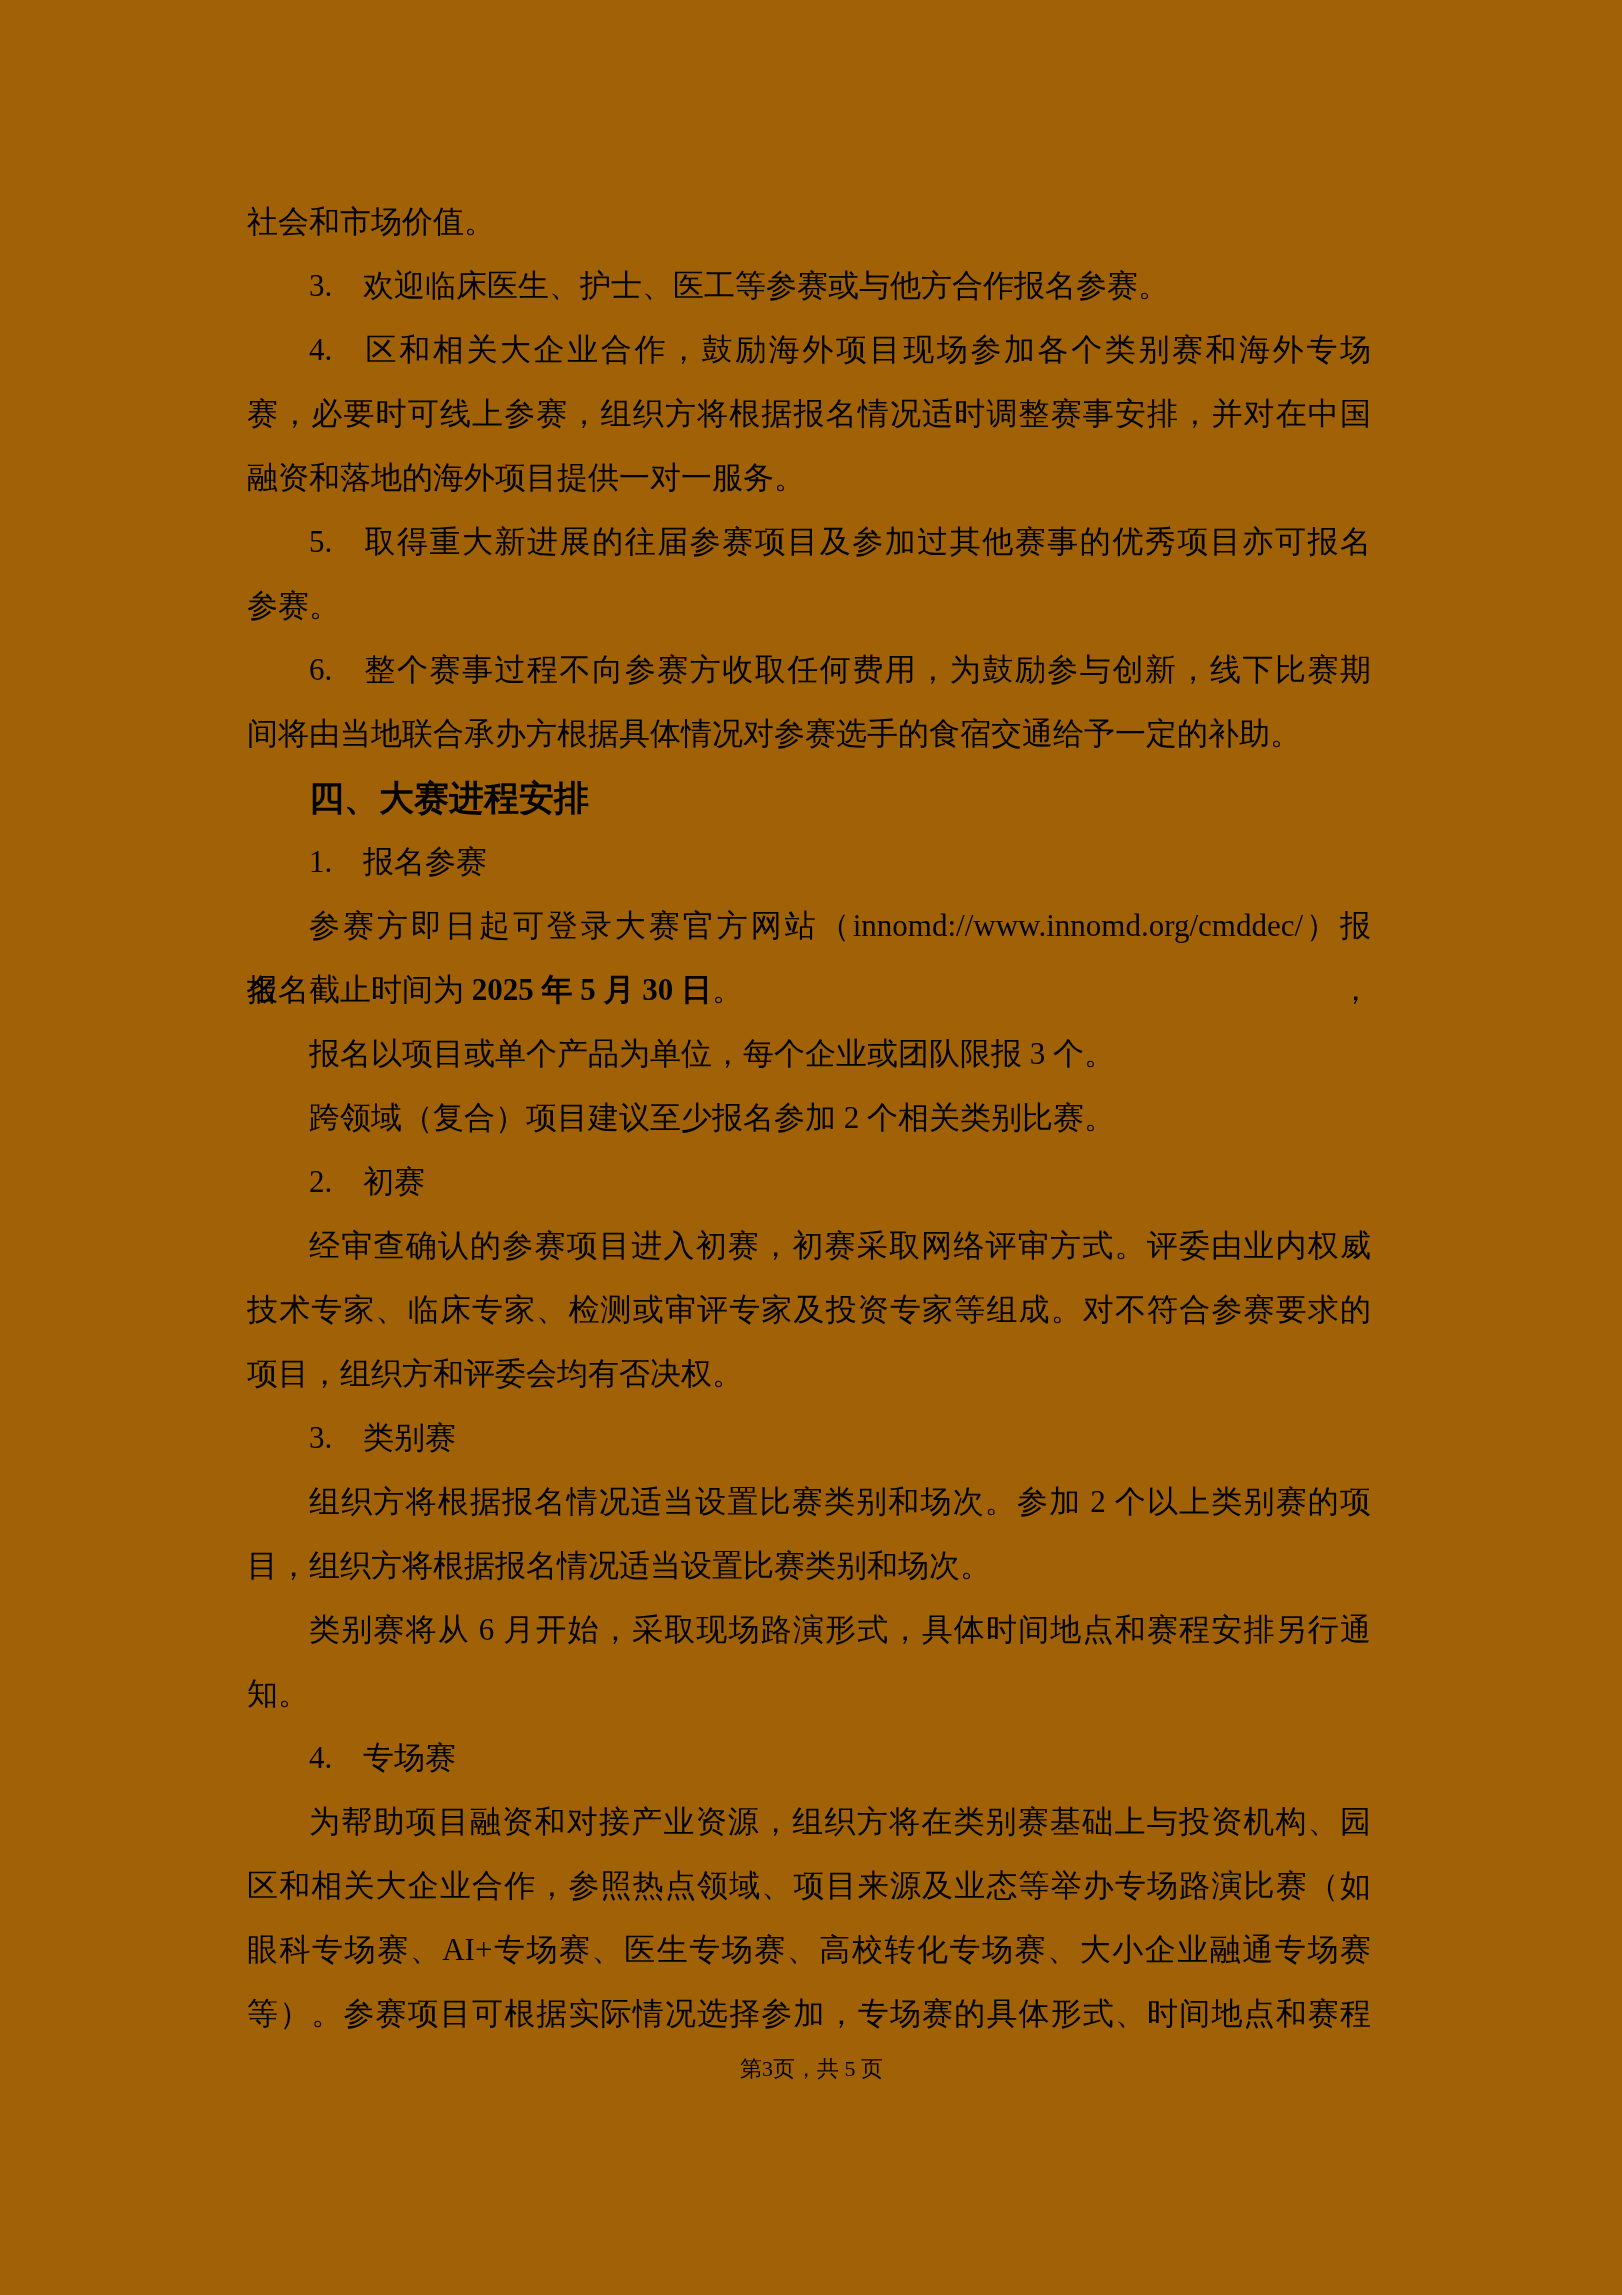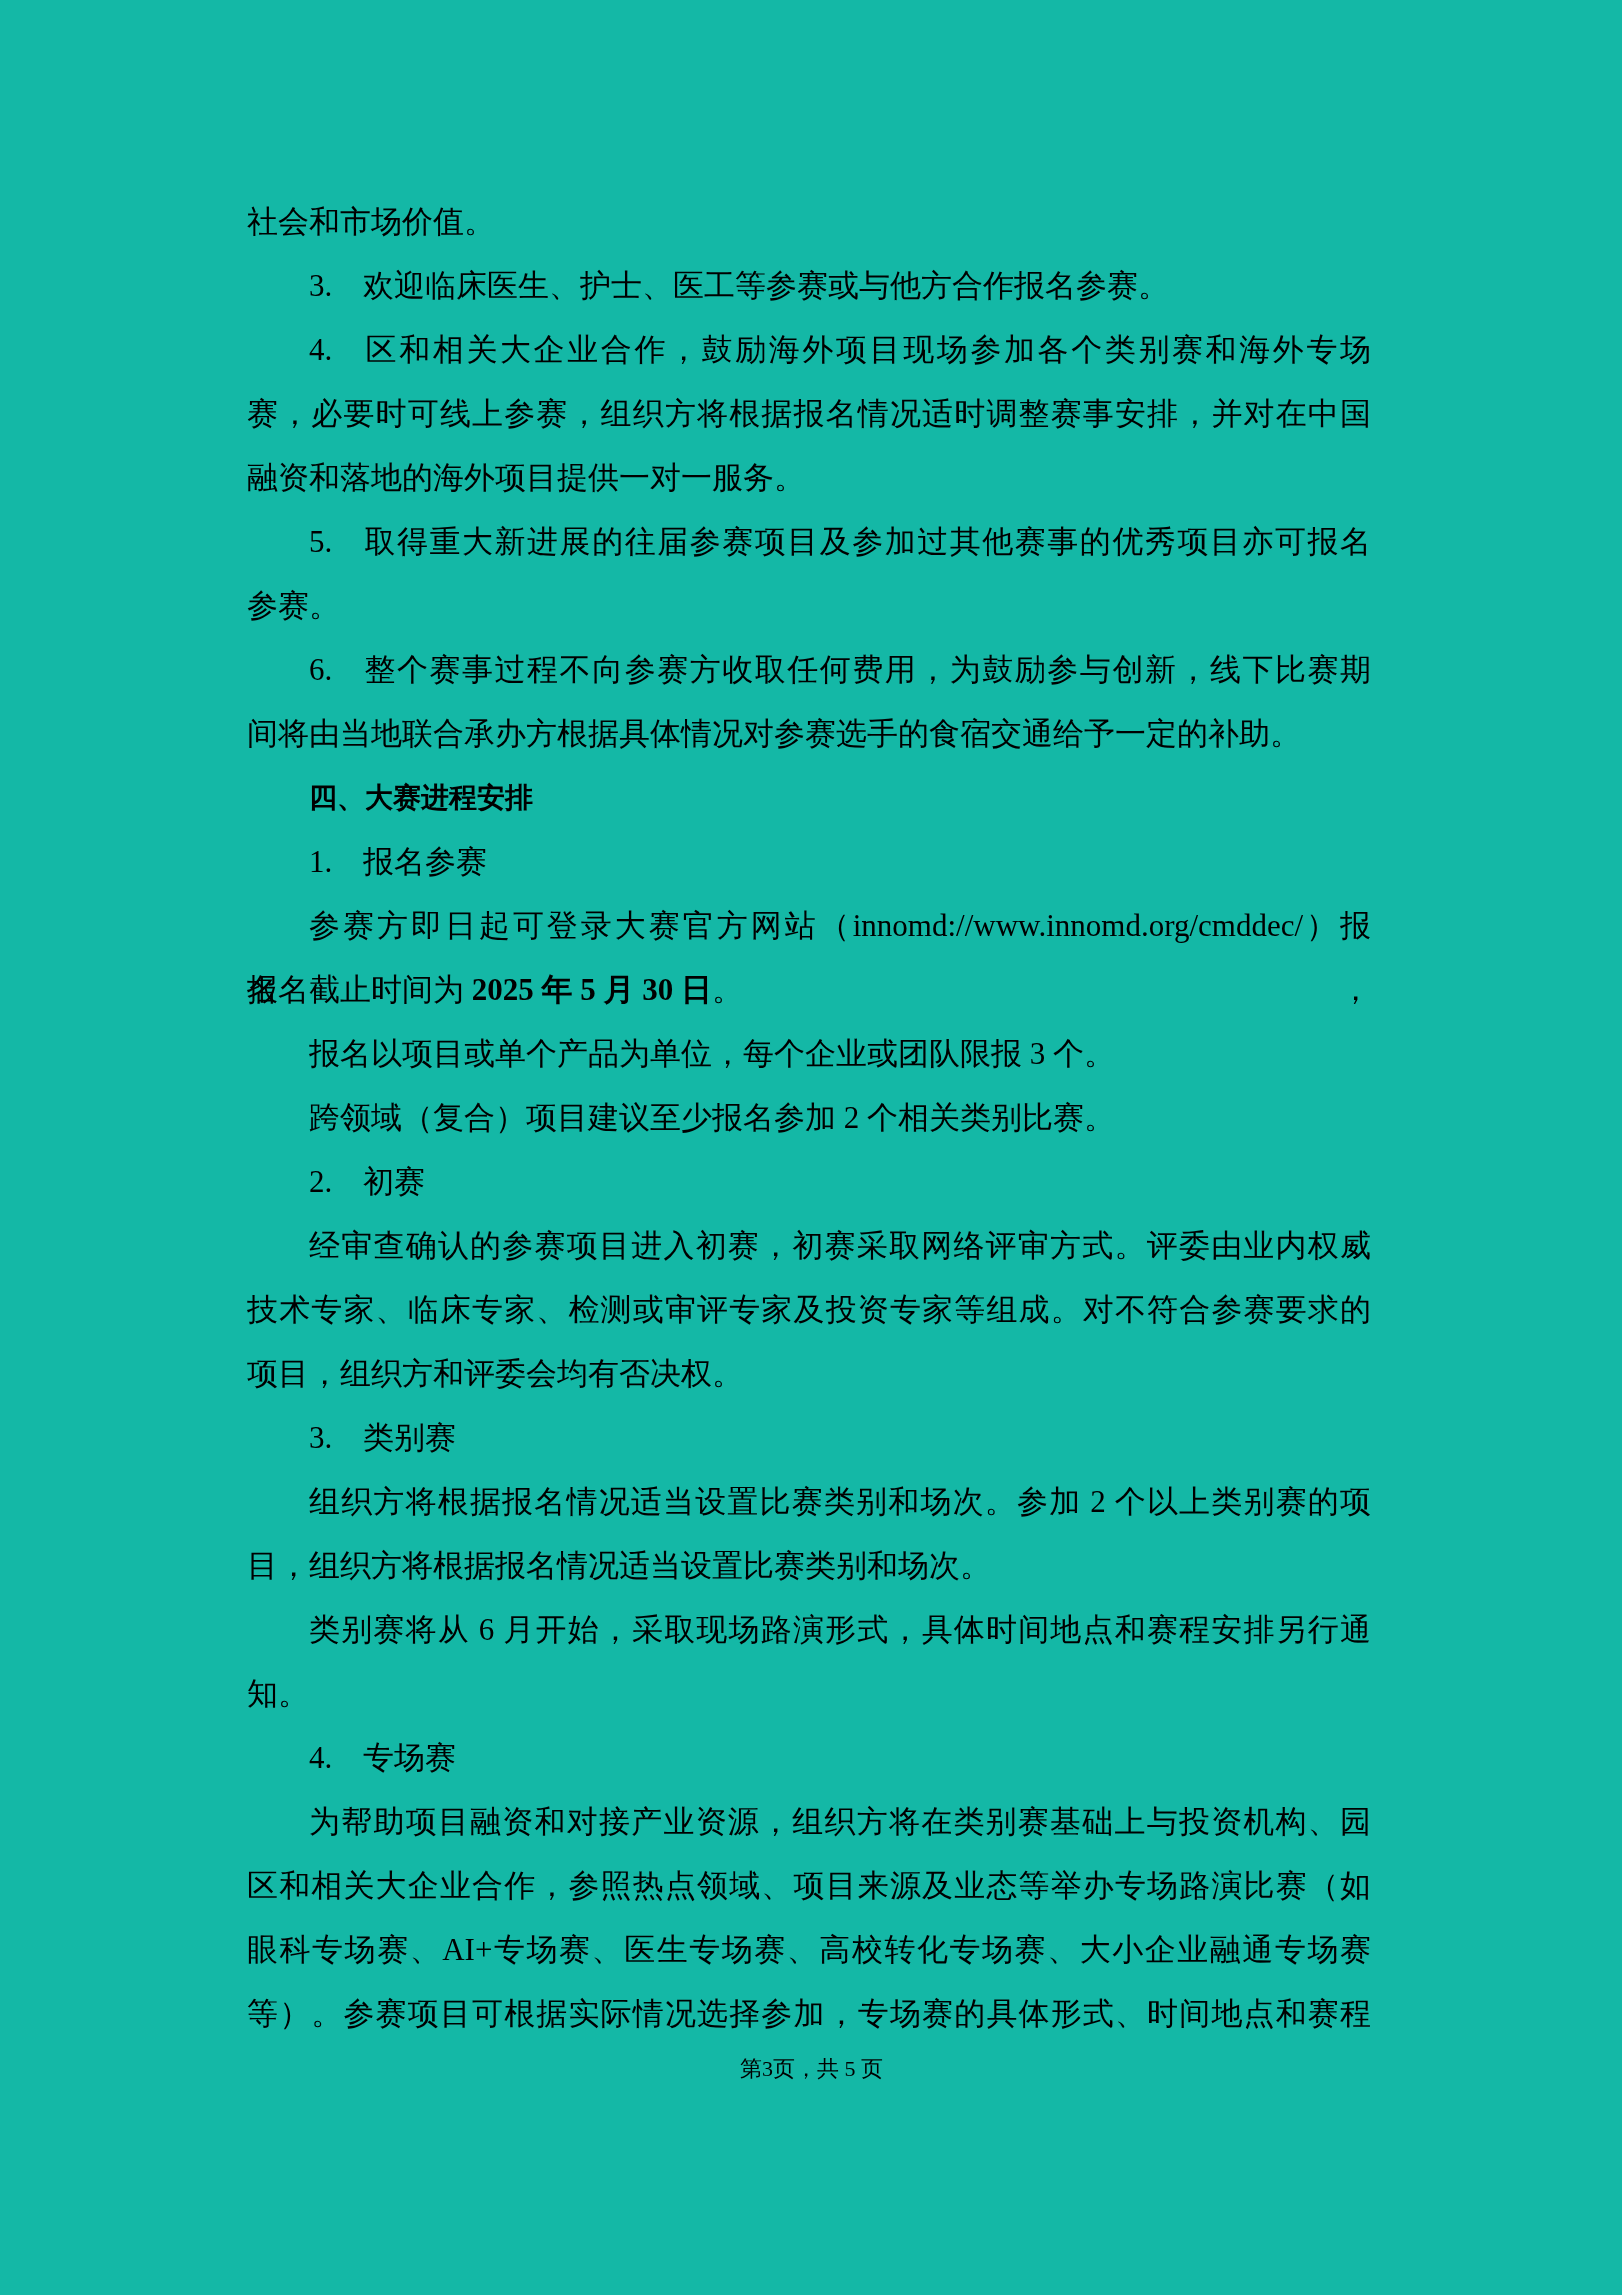--- a/index.html
+++ b/index.html
@@ -4,21 +4,21 @@
 <style>
   html,body{margin:0;padding:0;}
   body{
     background:#9a9a9a;
     font-family:"Liberation Serif","DejaVu Serif",serif;
   }
   .page{
     position:relative;
     width:1623px;
     height:2295px;
-    background:#14b8a6;
+    background:#a16207;
     overflow:hidden;
   }
   .text-block{
     position:absolute;
     left:247px;
     top:190px;
     width:1124px;
   }
   .line{
     height:64px;
@@ -31,21 +31,21 @@
   .line.justify{
     text-align:justify;
     text-align-last:justify;
   }
   .line.indent{
     text-indent:62px;
   }
   .line.heading{
     font-family:"Liberation Sans","DejaVu Sans",sans-serif;
     font-weight:700;
-    font-size:28px;
+    font-size:35px;
   }
   .num{
     display:inline-block;
     width:54px;
     text-indent:0;
   }
   .seg-bold{
     font-weight:700;
   }
   .page-footer{

